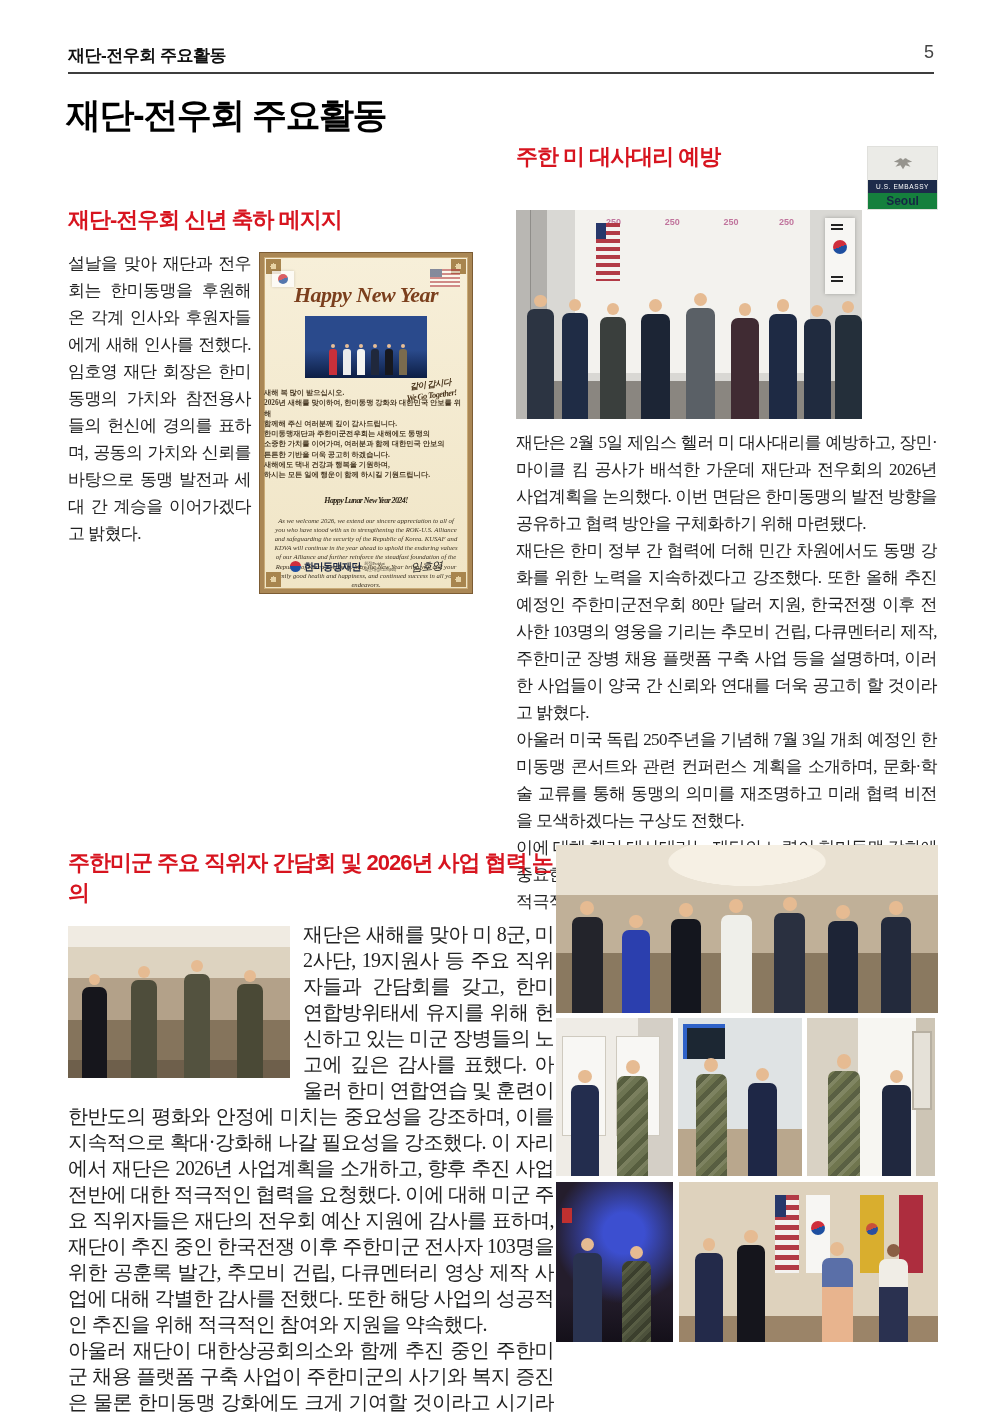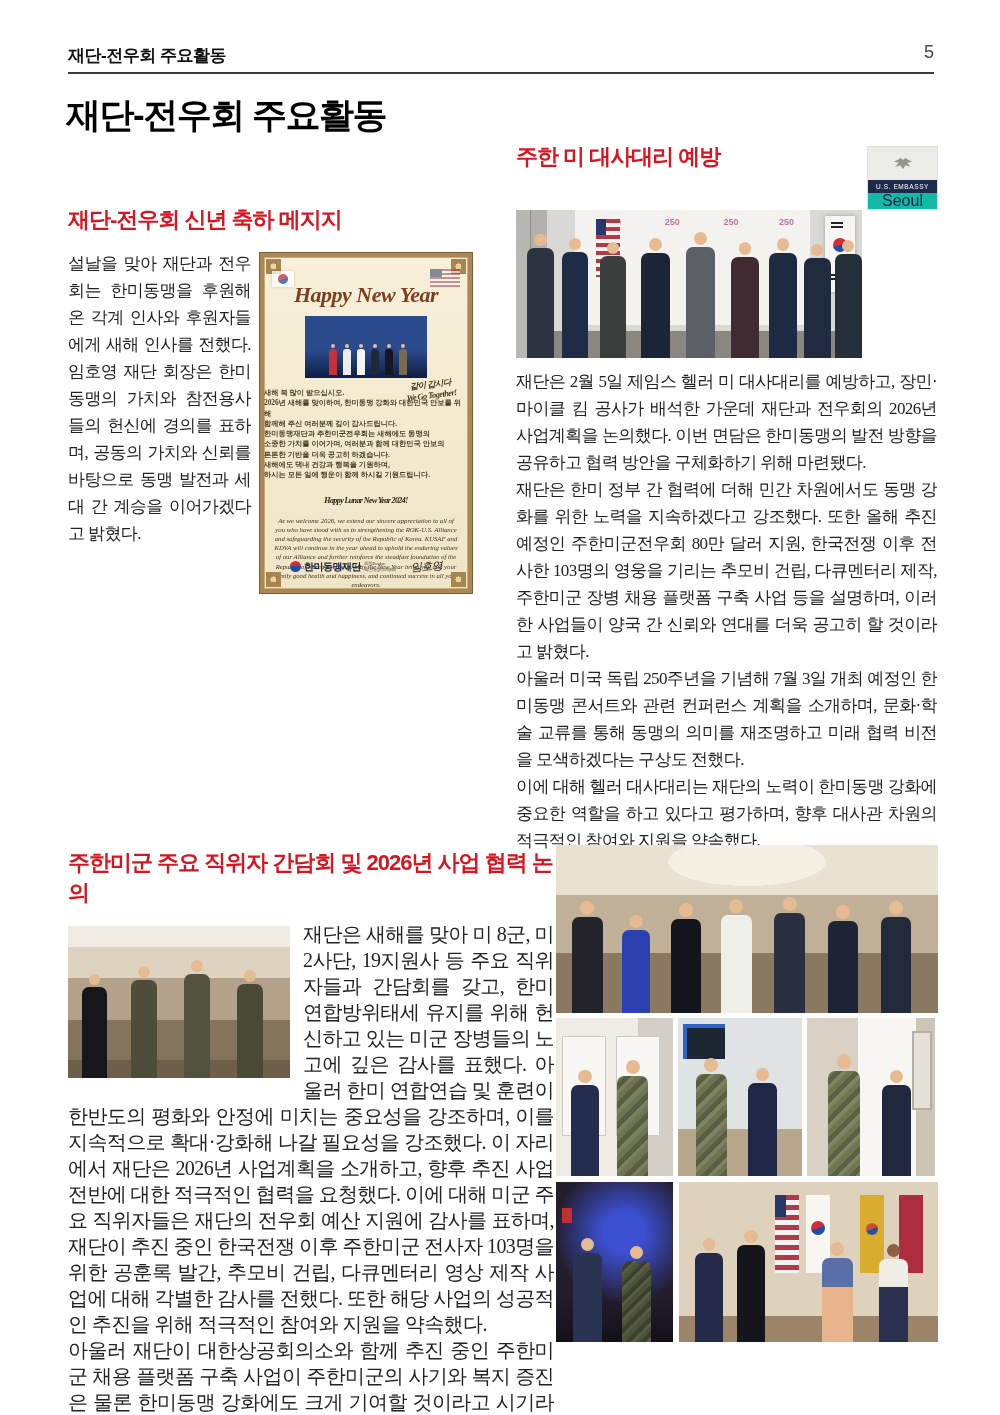--- a/index.html
+++ b/index.html
@@ -61,28 +61,28 @@
   .signer{white-space:pre-line;font-size:4.6px;line-height:5.4px;color:#5c5648;width:44px;}
   .sig{font-style:italic;font-size:11px;color:#222;transform:rotate(-4deg);}
 
   
   .sec2{position:absolute;left:516px;top:98px;width:421px;margin-top:44px;}
   .embassy-logo{position:absolute;left:352px;top:5px;width:69px;height:62px;
                 box-shadow:0 0 0 1px #e0e0dc;font-family:"Liberation Sans",sans-serif;}
   .embassy-logo .eagle-area{height:33px;background:#ebebe7;display:flex;align-items:center;justify-content:center;}
   .embassy-logo .band{height:13px;background:#1d2b4a;color:#fff;font-size:6.5px;letter-spacing:.6px;
                       display:flex;align-items:center;justify-content:center;}
-  .embassy-logo .seoul{height:16px;background:#14b8a6;color:#152644;font-weight:normal;font-size:16px;
+  .embassy-logo .seoul{height:16px;background:#15803d;color:#152644;font-weight:bold;font-size:12px;
                        display:flex;align-items:center;justify-content:center;}
   .photo{position:relative;overflow:hidden;}
   .p{position:absolute;bottom:0;display:flex;flex-direction:column;align-items:center;}
   .p::before{content:"";width:44%;aspect-ratio:1/1;border-radius:50%;background:var(--skin,#e6bb92);margin-bottom:2px;}
   .p::after{content:"";width:96%;flex:1;border-radius:7px 7px 0 0;background:var(--c,#20232b);}
 
-  .embassy-photo{margin-top:38px;width:346px;height:148px;background:linear-gradient(180deg,#d9d8d4 0 82%,#8a8680 82%);}
+  .embassy-photo{margin-top:38px;width:346px;height:209px;background:linear-gradient(180deg,#d9d8d4 0 82%,#8a8680 82%);}
   .embassy-photo .panel{position:absolute;left:17%;top:0;width:68%;height:78%;background:#f3f2ee;}
   .embassy-photo .b250{position:absolute;top:7px;font-family:"Liberation Sans",sans-serif;font-weight:bold;
                        font-size:9px;color:#b85f8f;opacity:.85;}
   .embassy-photo .elevator{position:absolute;left:0;top:0;width:9%;height:100%;
        background:linear-gradient(90deg,#b9b7b3 0 45%,#8f8d89 45% 50%,#b2b0ac 50%);}
   .flagpole-us{position:absolute;left:23%;top:6%;width:24px;height:58px;
        background:repeating-linear-gradient(180deg,#b23a46 0 4px,#f4f2f0 4px 8px);}
   .flagpole-us::before{content:"";position:absolute;left:0;top:0;width:10px;height:16px;background:#27386b;}
   .flagpole-kr{position:absolute;right:2%;top:4%;width:30px;height:76px;background:#f7f6f3;box-shadow:0 0 4px rgba(0,0,0,.25);}
   .flagpole-kr::before{content:"";position:absolute;left:8px;top:22px;width:14px;height:14px;border-radius:50%;

